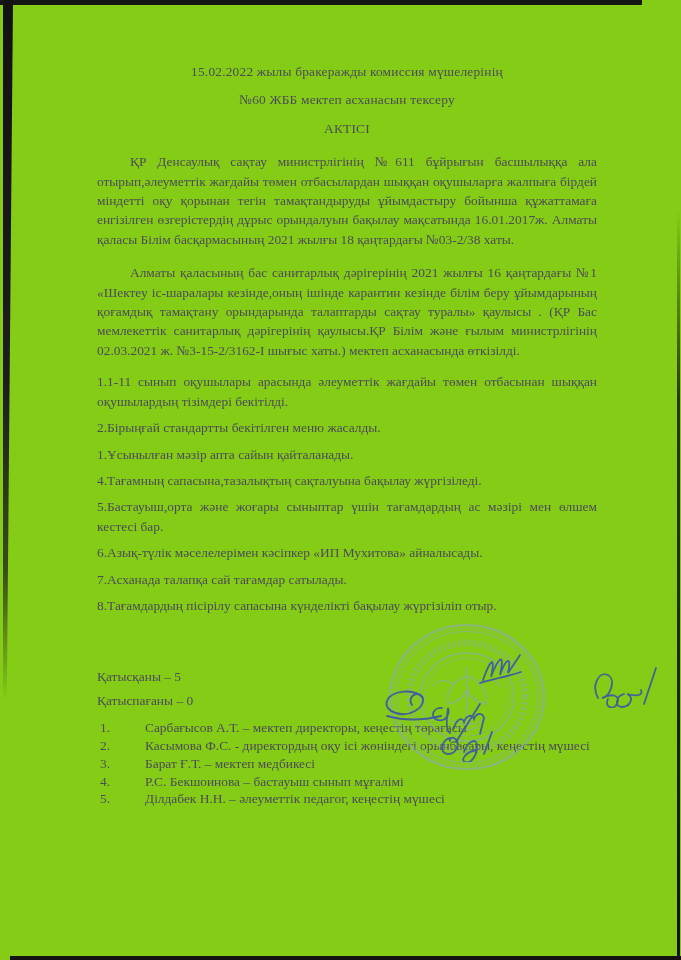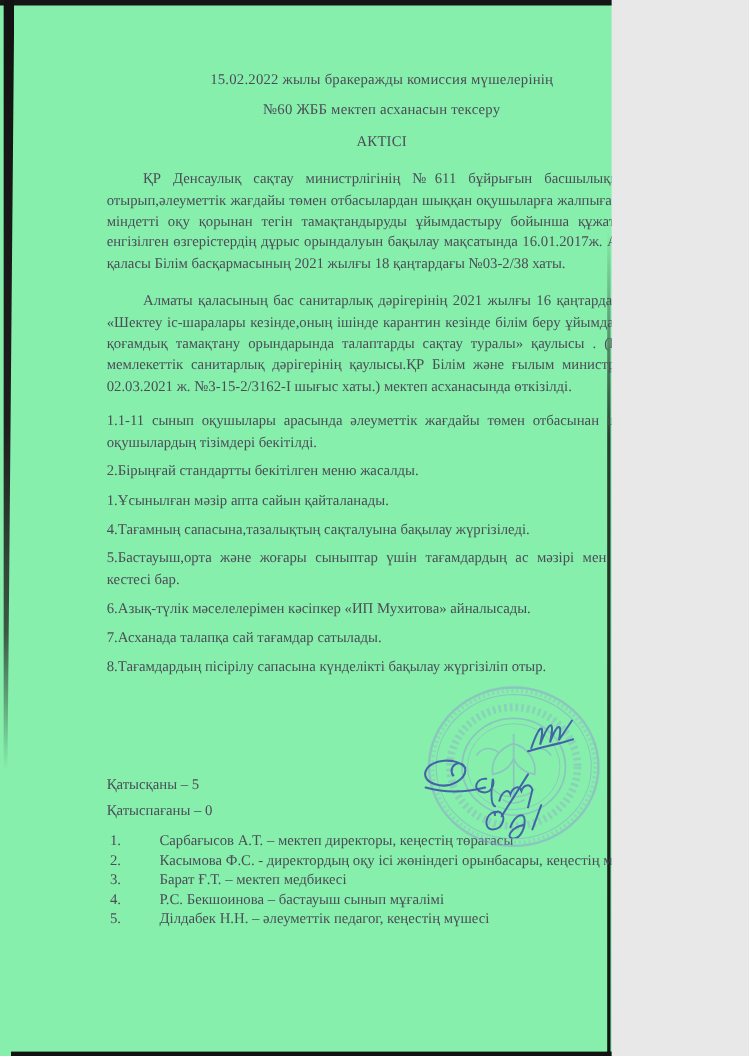--- a/index.html
+++ b/index.html
@@ -1,39 +1,39 @@
 <!DOCTYPE html>
 <html><head>
 <meta charset="utf-8">
 <style>
   html,body{margin:0;padding:0;background:#e8e8e8;}
   .scan{
-    position:relative;width:556px;height:960px;overflow:hidden;
-    background:#86efac;
+    position:relative;width:681px;height:960px;overflow:hidden;
+    background:#84cc16;
     font-family:"Liberation Serif", serif;
     color:#4c4c57;
   }
   
   .edge-top{position:absolute;left:0;top:0;width:642px;height:5px;background:#161616;}
   .edge-left{
     position:absolute;left:3px;top:0;width:10px;height:700px;
     background:linear-gradient(to bottom,#121212 0%,#1d1d1d 55%,rgba(25,25,25,.7) 82%,rgba(25,25,25,0) 100%);
     clip-path:polygon(0 0,100% 0,38% 100%,0 100%);
   }
   .edge-right{
     position:absolute;right:1px;top:210px;width:3px;height:750px;
     background:linear-gradient(to bottom,rgba(17,17,17,0),rgba(17,17,17,.8) 25%,#121212 100%);
   }
   .edge-bottom{position:absolute;left:10px;bottom:0;width:671px;height:4px;background:#121212;}
 
   .page{position:absolute;left:97px;top:62px;width:500px;font-size:13.4px;line-height:19.4px;}
   .hdr p{margin:0 0 9px 0;text-align:center;letter-spacing:.2px;}
   .para{text-align:justify;text-indent:33px;margin:14px 0 12px 0;}
   .finding{margin:0 0 7px 0;text-align:justify;}
-  .attendance{margin-top:88px;}
+  .attendance{margin-top:52px;}
   .attendance p{margin:0 0 4px 0;}
   .members{list-style:none;margin:9px 0 0 0;padding:0;}
   .member{display:flex;line-height:17.8px;margin-left:3px;}
   .member .num{width:45px;flex:0 0 45px;}
 
   
   .overlay{position:absolute;pointer-events:none;}
   .stamp{left:387px;top:622px;opacity:.52;}
   .sig{opacity:.9;}
   .sig1{left:478px;top:650px;}

